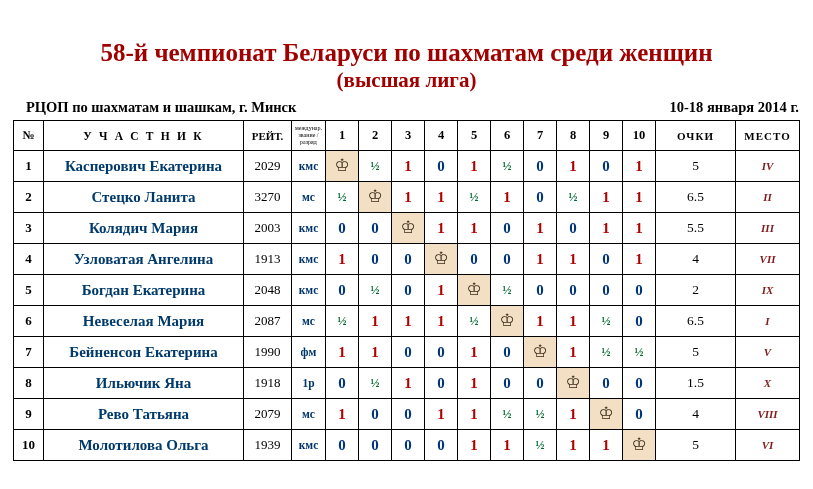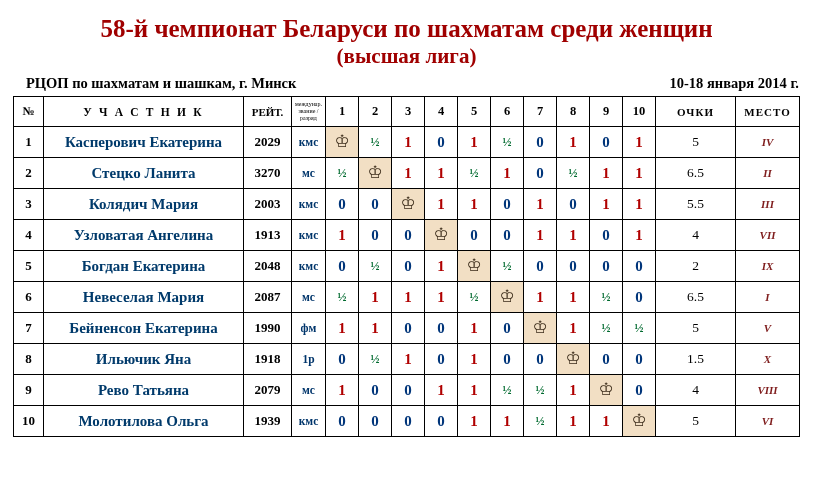--- a/index.html
+++ b/index.html
@@ -22,20 +22,21 @@
   .title-block {
     text-align: center;
     padding-top: 14px;
   }
   .title-line1 {
     color: #a00000;
     font-size: 25px;
     font-weight: bold;
     letter-spacing: 0px;
     line-height: 30px;
+    margin-top: 24px;
   }
   .title-line2 {
     color: #a00000;
     font-size: 21px;
     font-weight: bold;
     line-height: 25px;
   }
   .subheader {
     display: flex;
     justify-content: space-between;
@@ -93,21 +94,21 @@
   td.c-name {
     text-align: center;
     font-size: 15px;
     font-weight: bold;
     color: #003a6b;
     padding: 0 3px;
     white-space: nowrap;
   }
   td.c-rating {
     font-size: 13px;
-    font-weight: bold;
+    font-weight: normal;
     color: #000000;
   }
   td.c-title {
     font-size: 11.5px;
     font-weight: bold;
     color: #00356b;
   }
   td.c-res {
     font-size: 15px;
     font-weight: bold;

